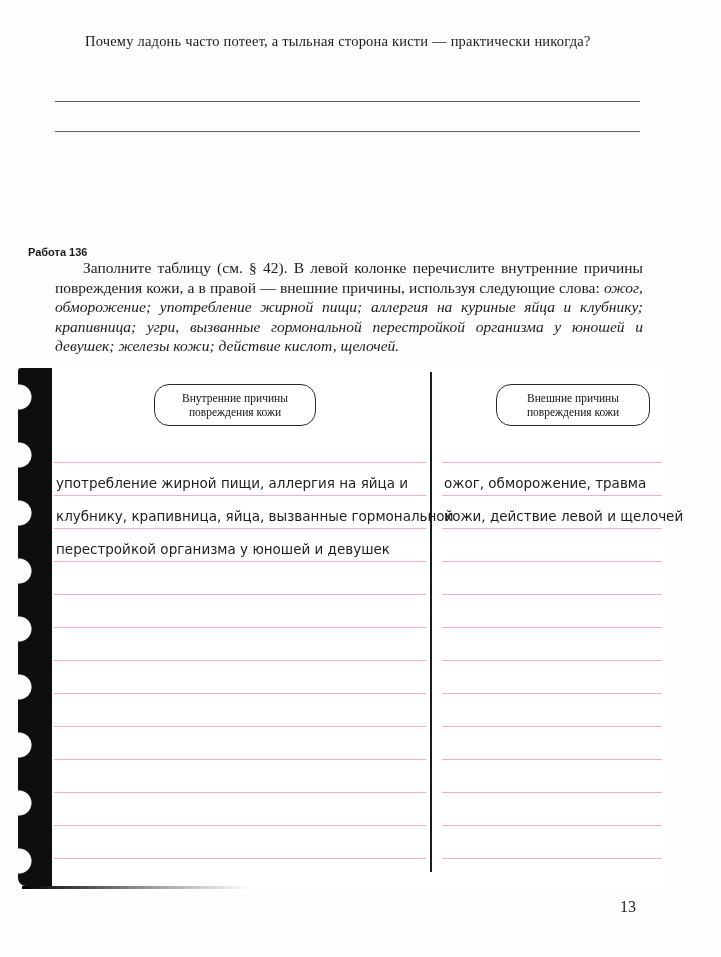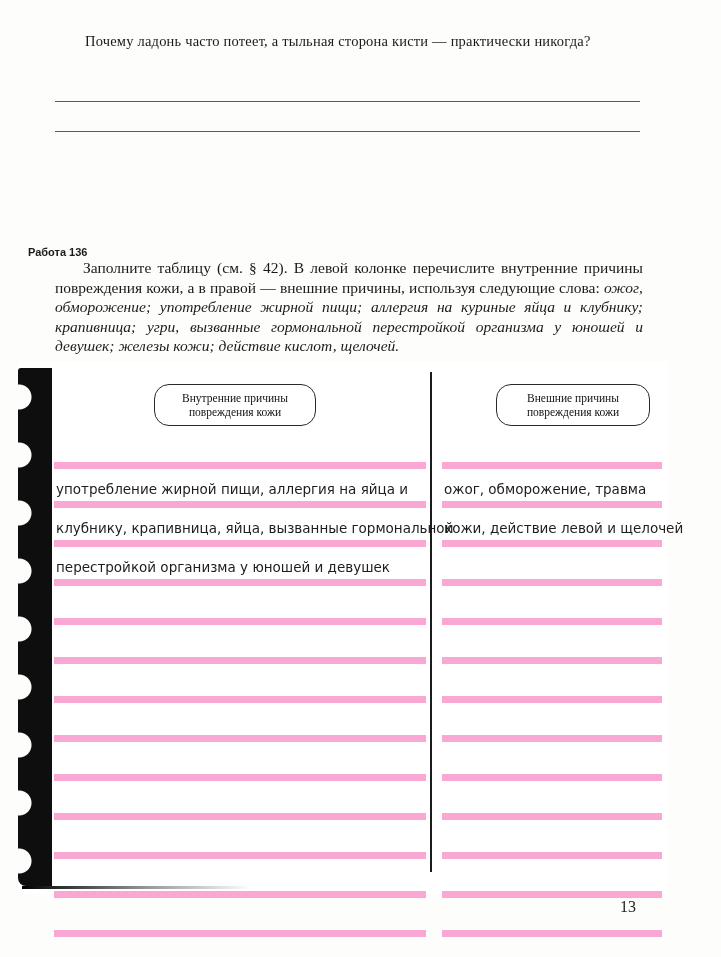--- a/index.html
+++ b/index.html
@@ -67,21 +67,21 @@
     border: 1.4px solid #2a2a2a; border-radius: 15px; background: #fff;
     text-align: center; font-family: Liberation Serif, serif;
     font-size: 11.5px; line-height: 14px; padding: 6px 6px; color: #111;
   }
   .badge-left  { left: 136px; width: 162px; }
   .badge-right { left: 446px; width: 154px; margin-left: 32px; }
 
   .col { position: absolute; top: 68px; }
   .col-left  { left: 36px;  width: 372px; }
   .col-right { left: 424px; width: 220px; text-decoration: underline; }
-  .row { height: 32px; border-bottom: 7px solid #f9a8d4; position: relative; }
+  .row { height: 32px; border-bottom: 1px solid #f9a8d4; position: relative; }
   .row .entry {
     position: absolute; bottom: 4px; left: 2px; white-space: nowrap;
     font-family: "DejaVu Sans", sans-serif; font-size: 13.5px; color: #1d1d1d;
   }
 
   .pageno { position: absolute; left: 620px; top: 898px; font-size: 16px; color: #222; }
 </style>
 </head>
 <body>
 

